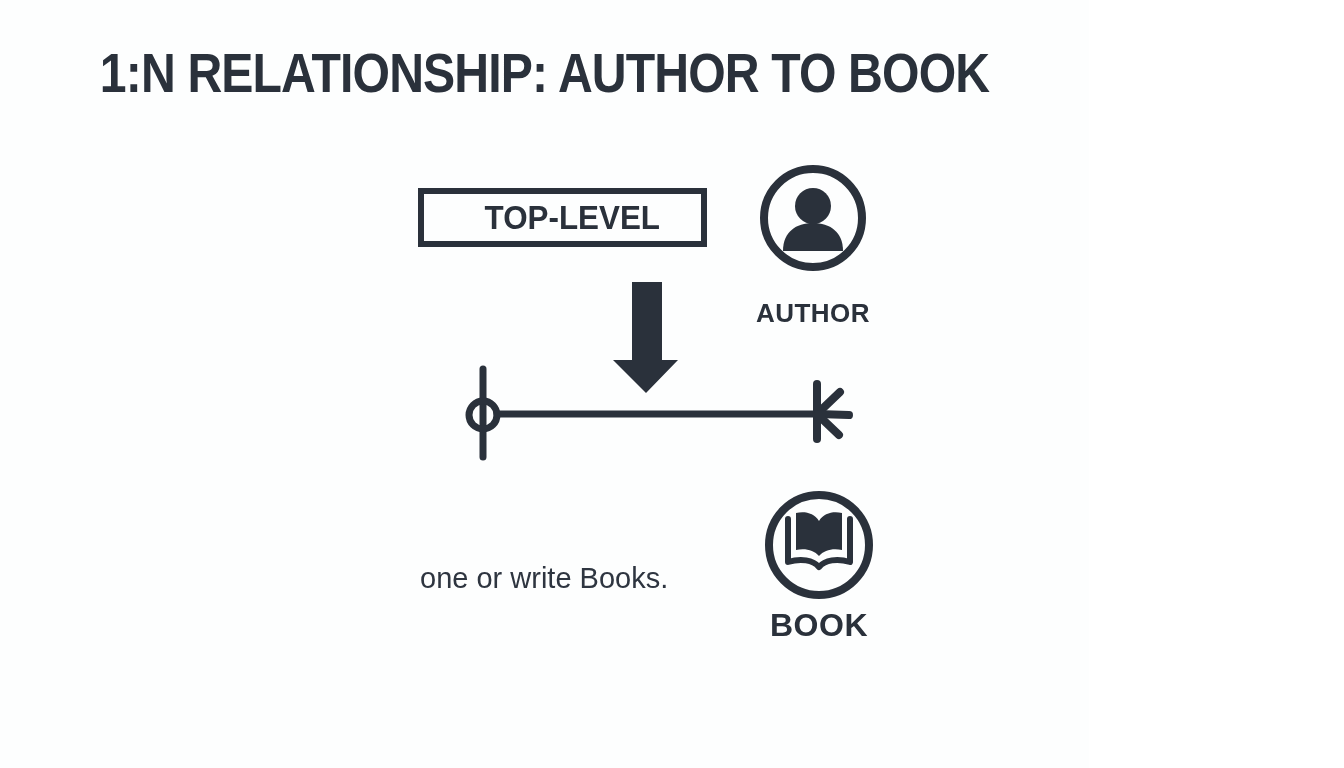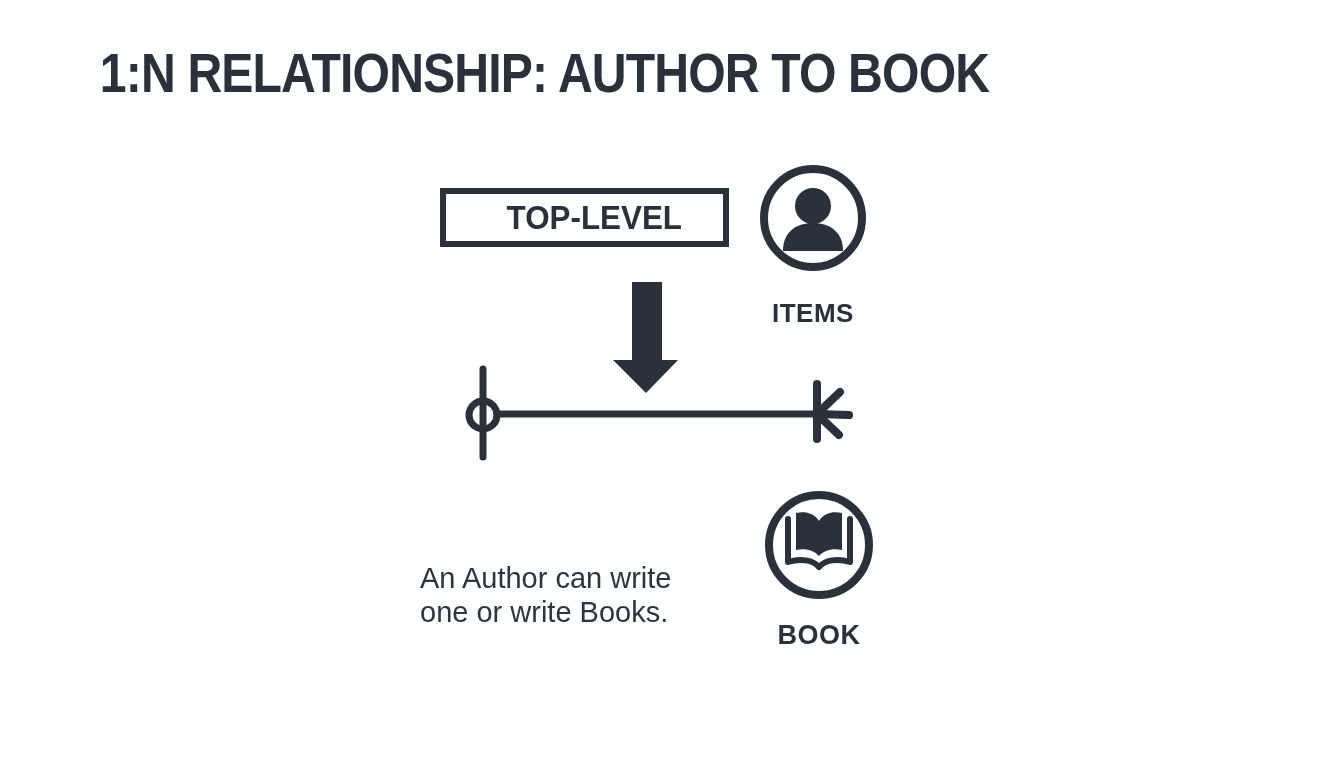--- a/index.html
+++ b/index.html
@@ -40,36 +40,36 @@
     justify-content: center;
   }
   .label-box .box-text {
     font-size: 33px;
     font-weight: bold;
     color: #2a313b;
     letter-spacing: 0px;
     transform: scaleX(0.95);
     white-space: nowrap;
   }
-  .box-top     { left: 440px; top: 188px; width: 289px; height: 59px; padding-left: 20px; }
+  .box-top     { left: 418px; top: 188px; width: 289px; height: 59px; padding-left: 20px; }
   .box-related { left: 415px; top: 478px; width: 290px; height: 59px; }
 
   
   .entity { position: absolute; text-align: center; }
   .entity-author { left: 754px; top: 161px; width: 118px; }
   .entity-book   { left: 760px; top: 487px; width: 118px; }
   .entity .entity-label {
     display: block;
     font-weight: bold;
     color: #2a313b;
     letter-spacing: 0.5px;
     white-space: nowrap;
   }
   .entity-author .entity-label { margin-top: 19px; font-size: 26px; }
-  .entity-book   .entity-label { margin-top: 13px; font-size: 27px; }
+  .entity-book   .entity-label { font-size: 32px; }
 
   .svg-abs { position: absolute; display: block; }
   .arrow-svg    { left: 610px; top: 280px; }
   .relation-svg { left: 450px; top: 355px; }
 
   .desc {
     position: absolute;
     left: 420px;
     top: 561px;
     font-size: 29px;
@@ -88,21 +88,21 @@
   <div class="label-box box-top">
     <span class="box-text">TOP-LEVEL</span>
   </div>
 
   <div class="entity entity-author">
     <svg width="114" height="114" viewBox="0 0 114 114" aria-hidden="true">
       <circle cx="57" cy="57" r="49" fill="none" stroke="#2a313b" stroke-width="8"></circle>
       <circle cx="57" cy="45" r="18" fill="#2a313b"></circle>
       <path d="M27 90 C27 71 40 62 57 62 C74 62 87 71 87 90 Z" fill="#2a313b"></path>
     </svg>
-    <span class="entity-label">ITEMS</span>
+    <span class="entity-label">AUTHOR</span>
   </div>
 
   <svg class="svg-abs arrow-svg" width="72" height="116" viewBox="0 0 72 116" aria-hidden="true">
     <path d="M22 2 L52 2 L52 80 L68 80 L36 113 L3 80 L22 80 Z" fill="#2a313b"></path>
   </svg>
 
   <svg class="svg-abs relation-svg" width="420" height="110" viewBox="0 0 420 110" aria-hidden="true">
 
     <line x1="33" y1="14" x2="33" y2="102" stroke="#2a313b" stroke-width="7" stroke-linecap="round"></line>
 
@@ -114,21 +114,20 @@
 
     <g>
       <line x1="368" y1="58" x2="390" y2="37" stroke="#2a313b" stroke-width="8" stroke-linecap="round"></line>
       <line x1="368" y1="59" x2="399" y2="60" stroke="#2a313b" stroke-width="8" stroke-linecap="round"></line>
       <line x1="368" y1="60" x2="389" y2="80" stroke="#2a313b" stroke-width="8" stroke-linecap="round"></line>
     </g>
   </svg>
 
 
   <div class="desc">
-    <div>An Author can write</div>
     <div>one or write Books.</div>
   </div>
 
   <div class="entity entity-book">
     <svg width="116" height="116" viewBox="0 0 116 116" aria-hidden="true">
       <circle cx="58" cy="58" r="50" fill="none" stroke="#2a313b" stroke-width="8"></circle>
 
       <path d="M58 34 C53 26 44 24 35 26 L35 63 C44 61 53 63 58 69 C63 63 72 61 81 63 L81 26 C72 24 63 26 58 34 Z" fill="#2a313b"></path>
 
       <path d="M27 32 L27 75 C40 71 52 73 58 80 C64 73 76 71 89 75 L89 32" fill="none" stroke="#2a313b" stroke-width="6" stroke-linecap="round" stroke-linejoin="round"></path>

